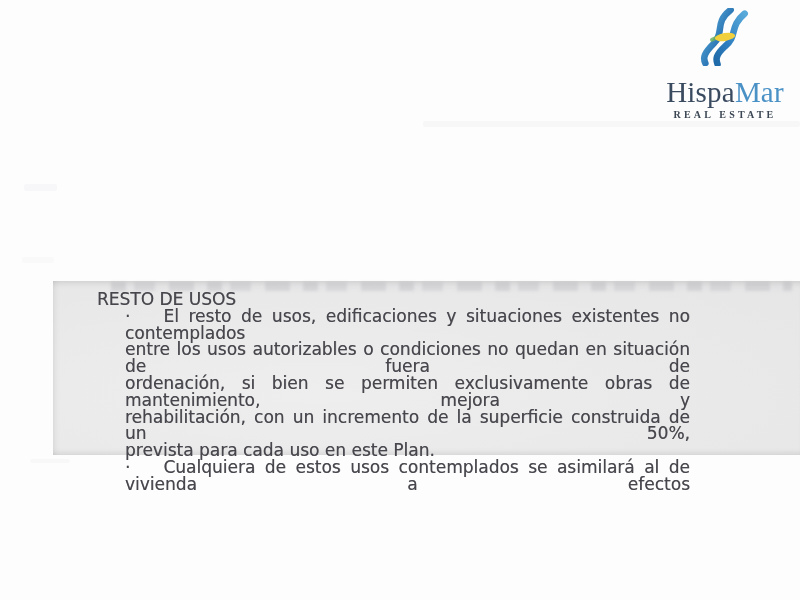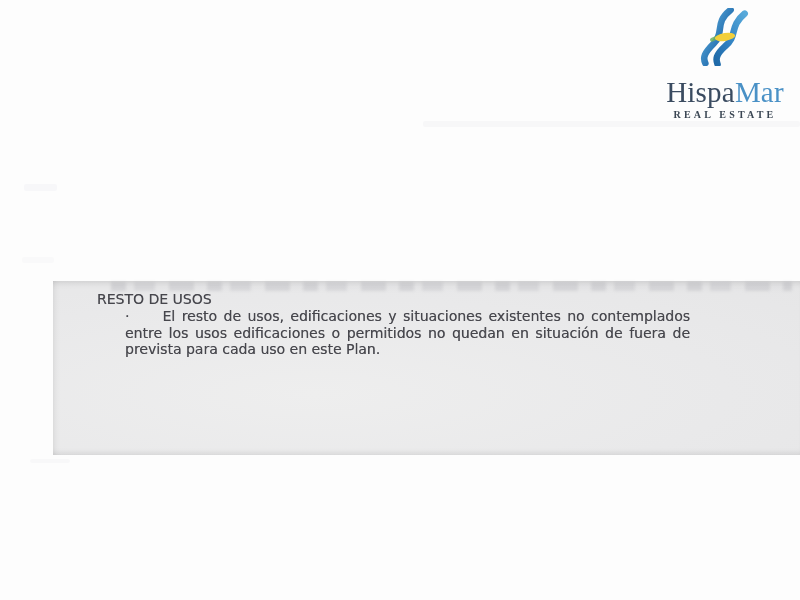--- a/index.html
+++ b/index.html
@@ -67,21 +67,21 @@
       rgba(105,105,118,0.04) 83px 96px);
     filter: blur(1.6px);
     opacity: 0.5;
   }
 
   .scan-text {
     position: absolute;
     top: 10px; left: 44px;
     width: 593px;
     color: #46464c;
-    font-size: 14px;
+    font-size: 17px;
     line-height: 16.8px;
     text-shadow: 0.3px 0 0 rgba(70,70,76,0.55);
   }
   .heading-line { text-align: left; }
   .tl { text-align: justify; text-align-last: justify; margin-left: 28px; -moz-text-align-last: justify; }
   .tl.end { text-align-last: left; -moz-text-align-last: left; }
   .blt { display: inline-block; }
   .tab { display: inline-block; width: 33px; }
 
   
@@ -127,24 +127,27 @@
   </div>
 
   <div class="scan-block">
     <div class="ghost-strip"></div>
 
     <div class="scan-text">
       <div class="heading-line">RESTO DE USOS</div>
 
       <div class="tl"><span class="blt">·</span><span class="tab"></span><span>El resto de usos, edificaciones y situaciones existentes no contemplados</span></div>
 
-      <div class="tl"><span>entre los usos edificaciones o permitidos no quedan en situación de fuera de</span></div>
+      <div class="tl"><span>entre los usos autorizables o condiciones no quedan en situación de fuera de</span></div>
 
+      <div class="tl"><span>ordenación, si bien se permiten exclusivamente obras de mantenimiento, mejora y</span></div>
 
+      <div class="tl"><span>rehabilitación, con un incremento de la superficie construida de un 50%,</span></div>
 
 
       <div class="tl end"><span>prevista para cada uso en este Plan.</span></div>
 
+      <div class="tl"><span class="blt">·</span><span class="tab"></span><span>Cualquiera de estos usos contemplados se asimilará al de vivienda a efectos</span></div>
 
     </div>
   </div>
 
 </div>
 
 </body></html>

